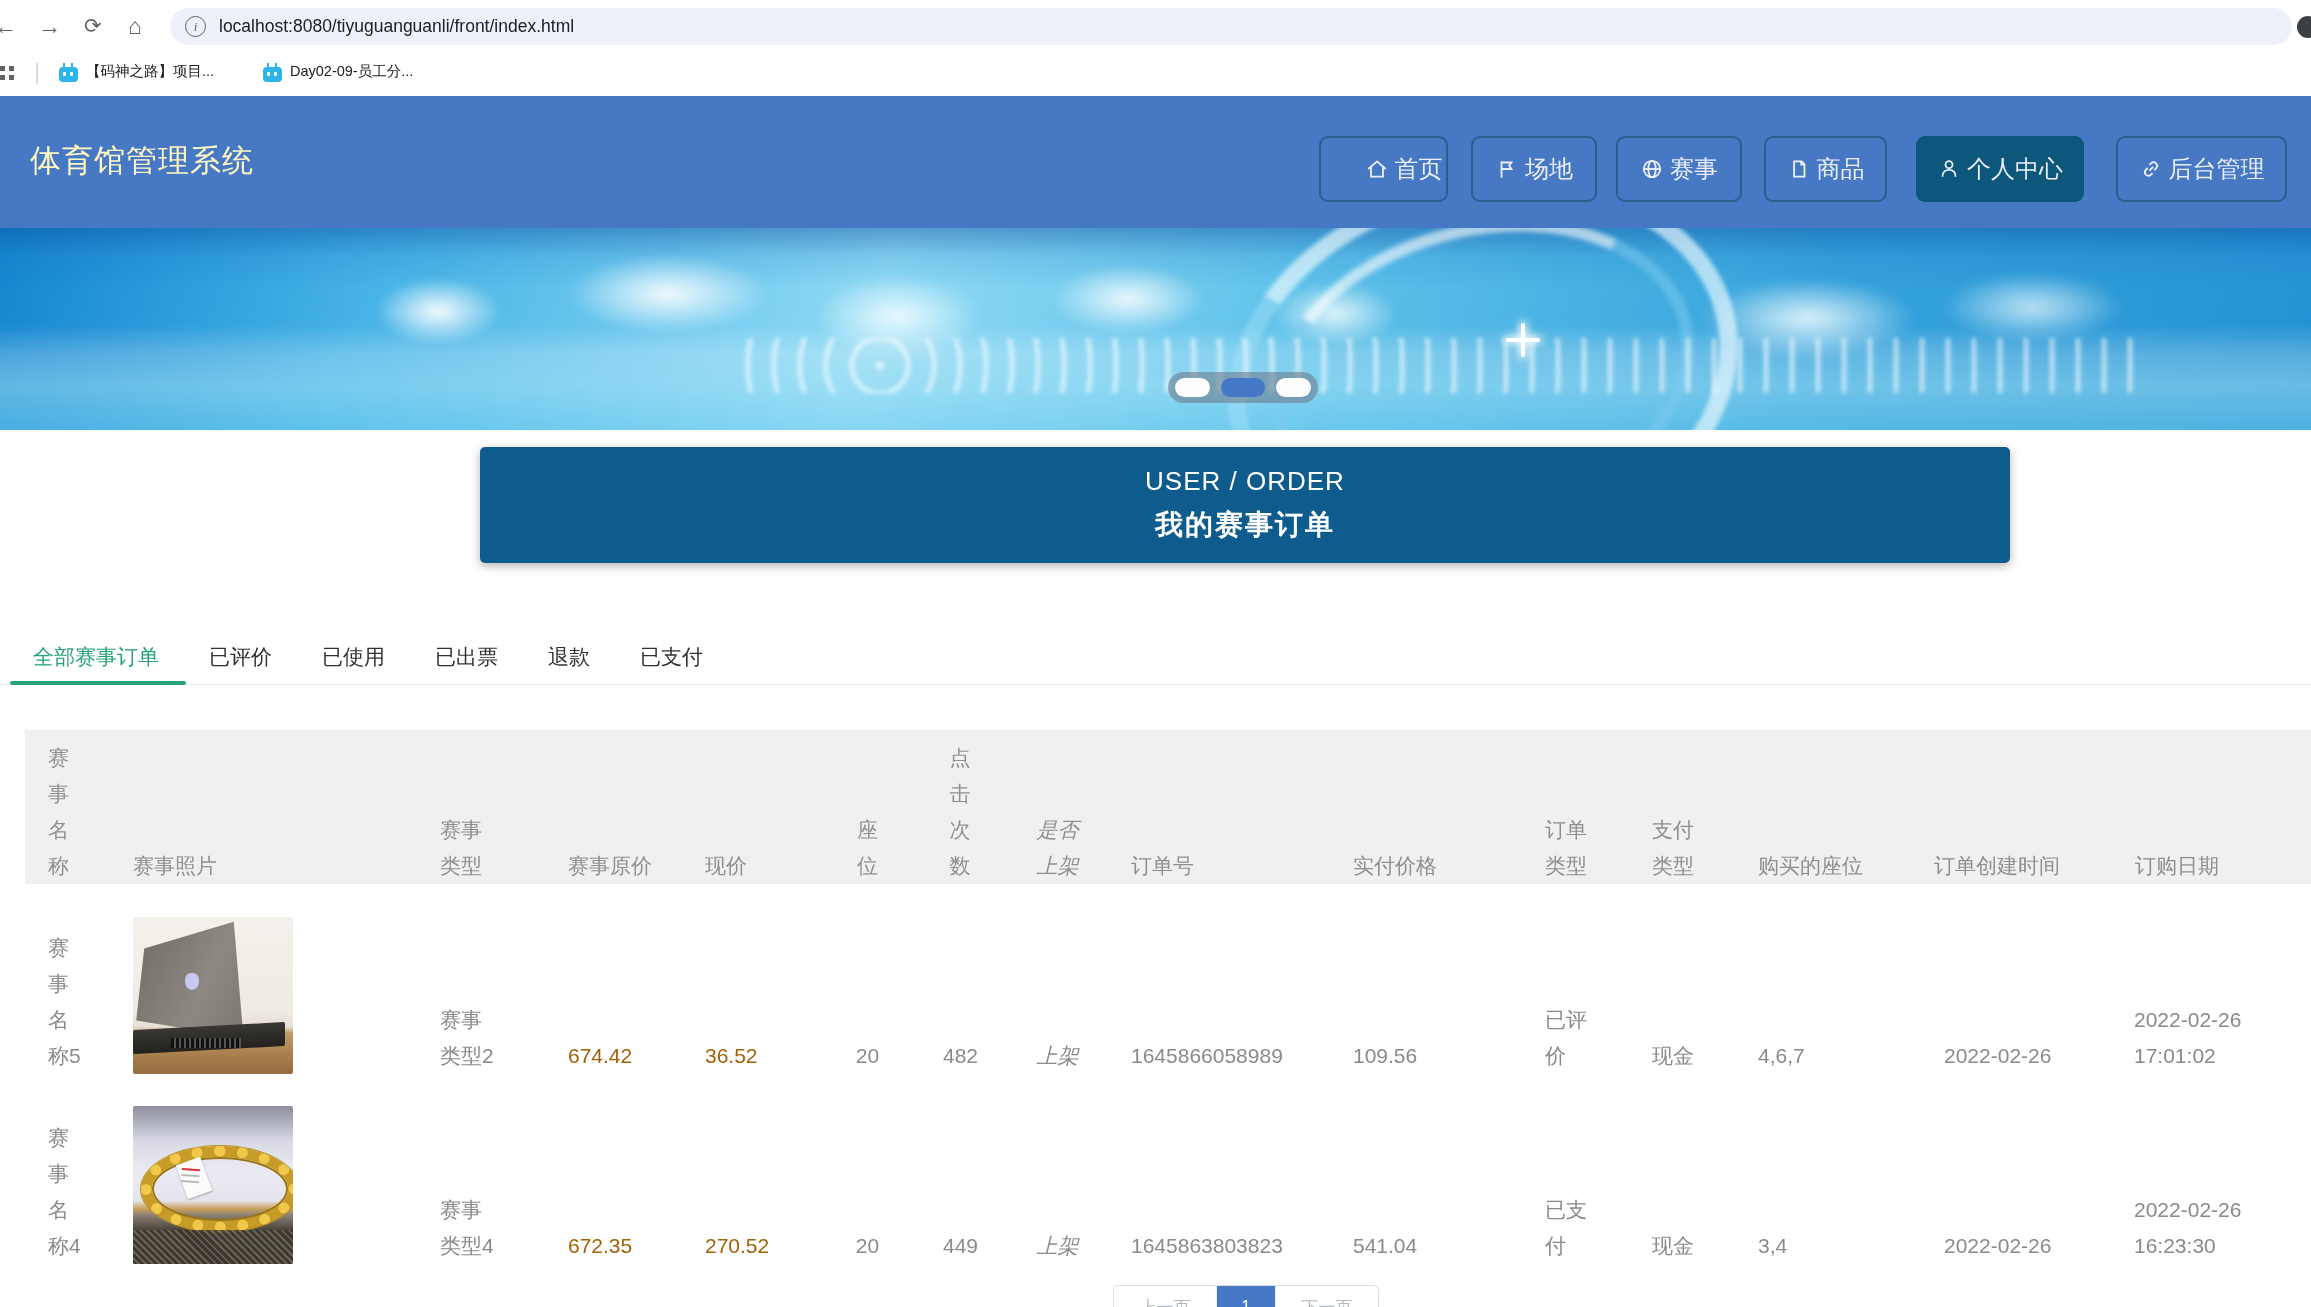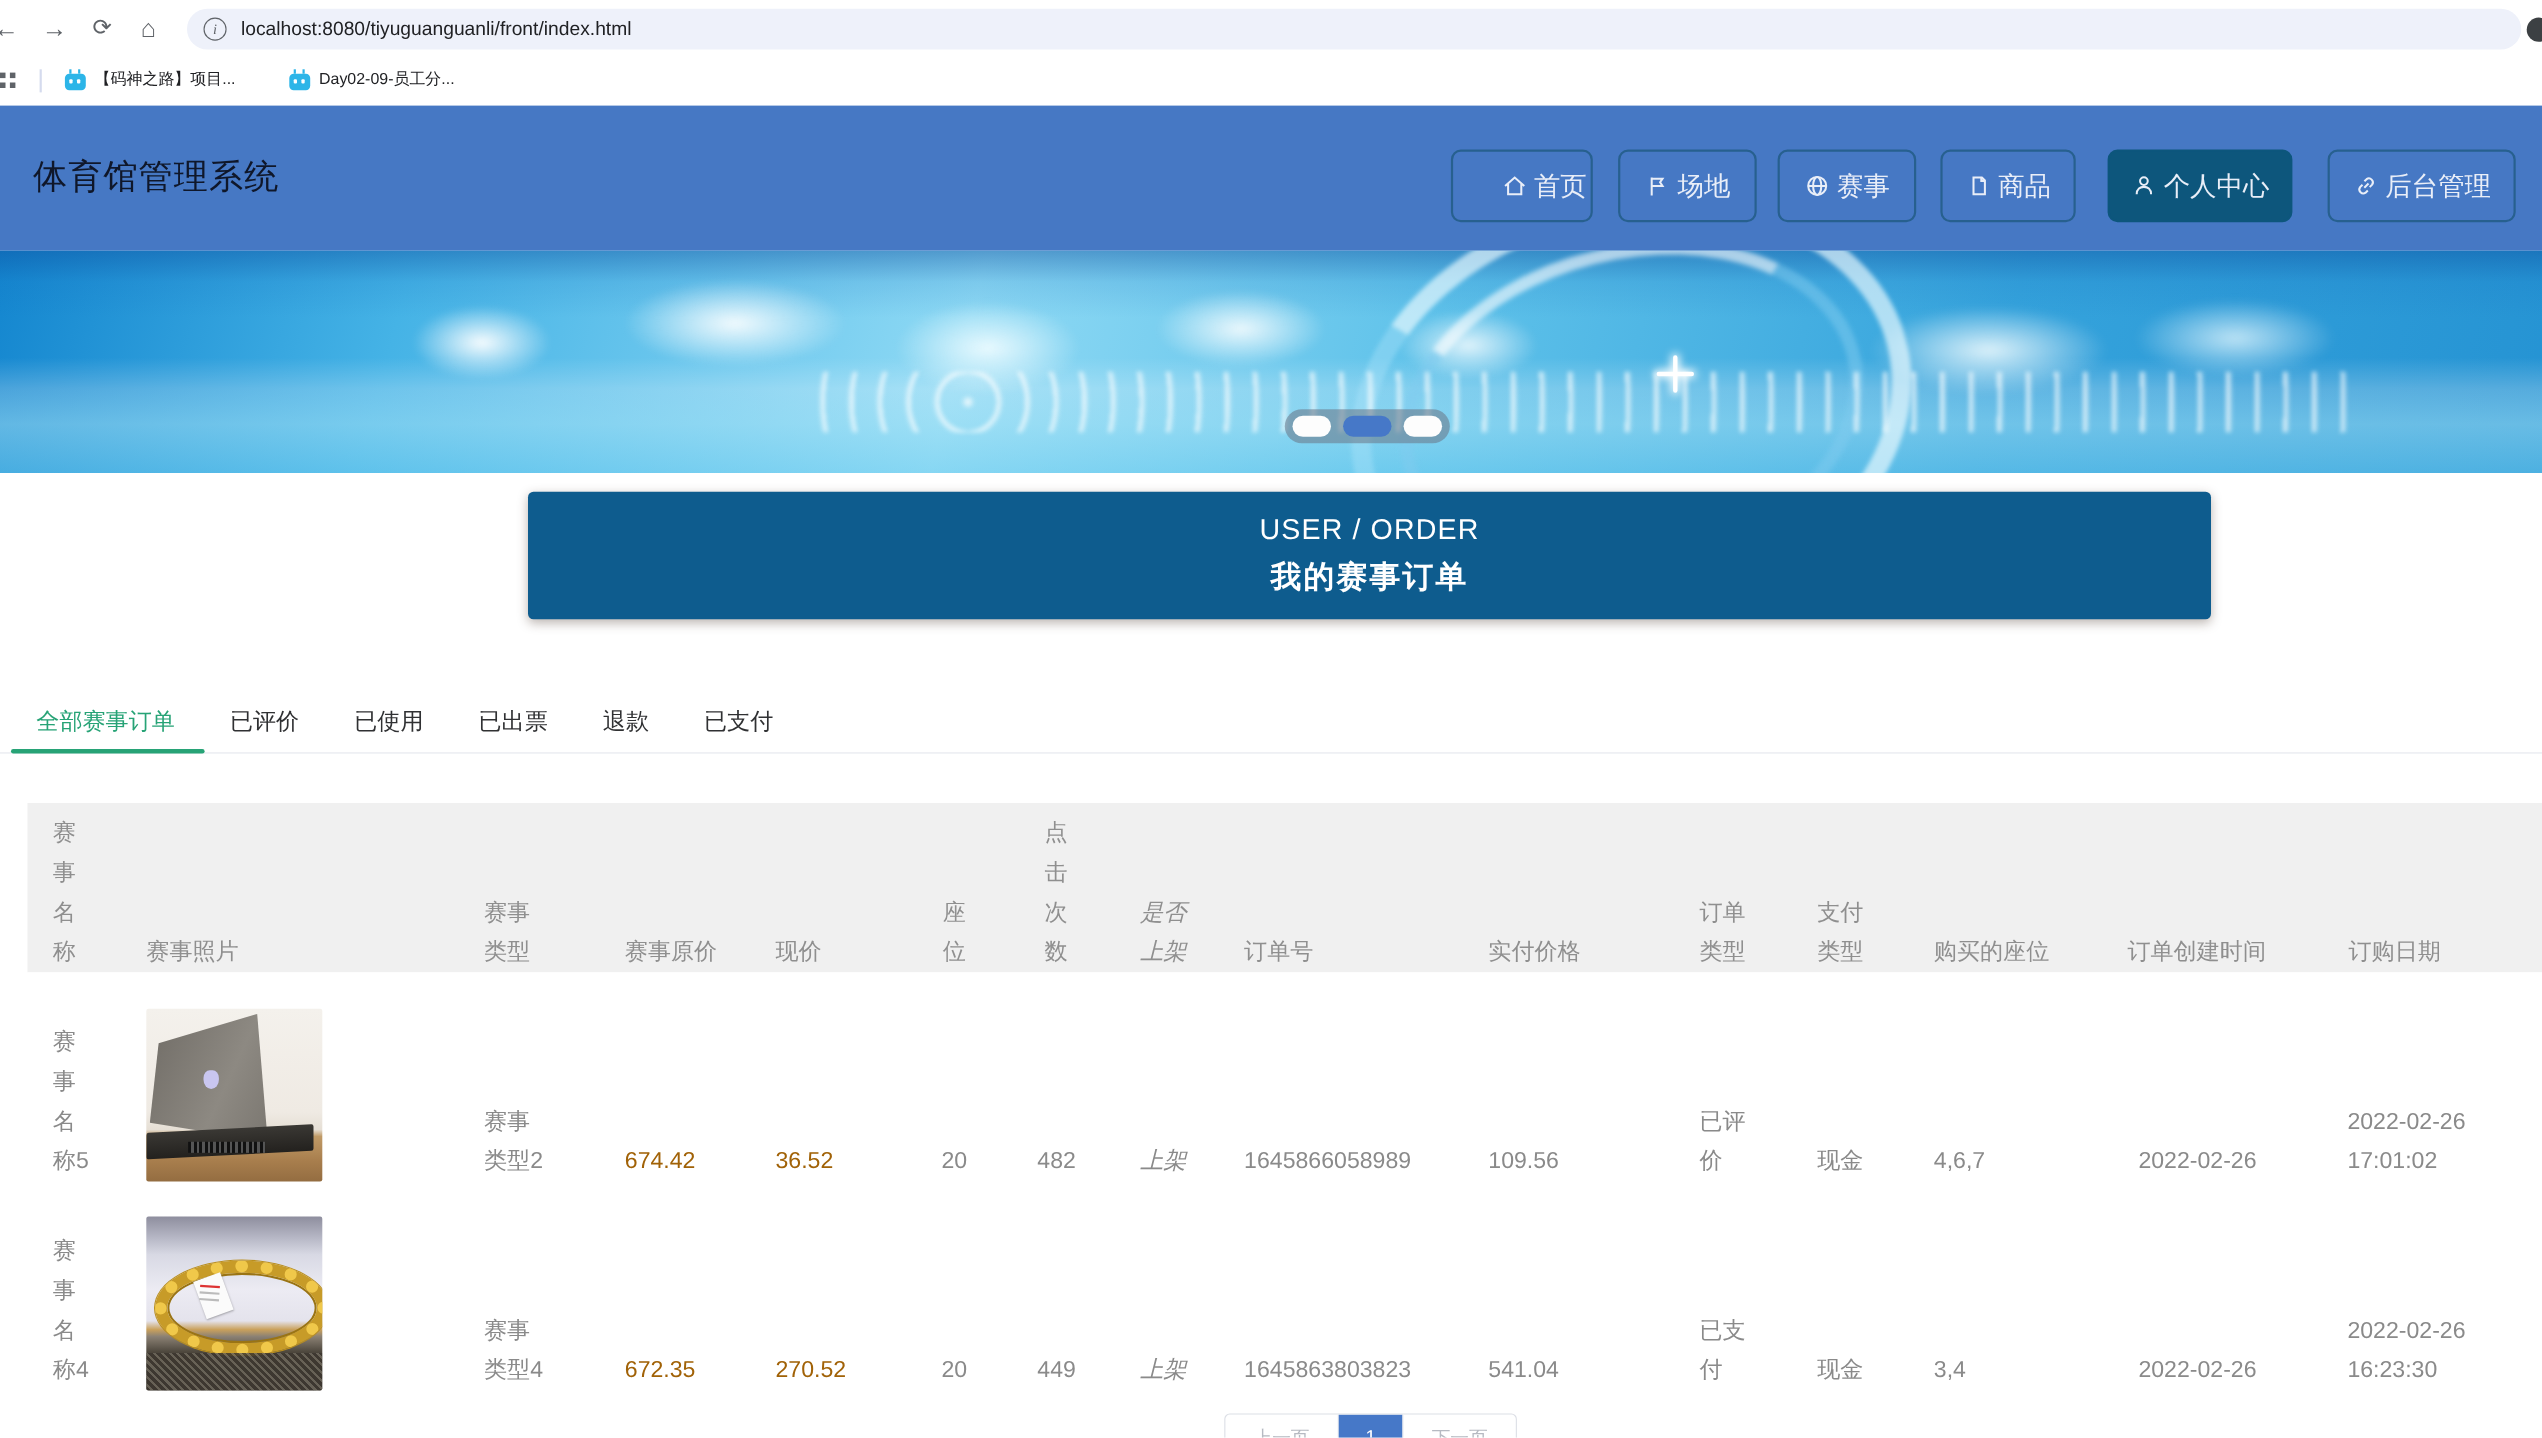--- a/index.html
+++ b/index.html
@@ -27,21 +27,21 @@
   .bm-sep{position:absolute;left:36px;top:11px;width:2px;height:21px;background:#d5dbee;}
   .bookmark{position:absolute;top:9px;display:flex;align-items:center;cursor:pointer;}
   .bm1{left:59px;} .bm2{left:263px;}
   .tv-ic{position:relative;width:19px;height:15px;background:#2cb5e8;border-radius:4px;margin-top:6px;}
   .tv-ic::before{content:"";position:absolute;top:-4px;left:4px;width:2px;height:4px;background:#2cb5e8;box-shadow:8px 0 0 #2cb5e8;}
   .tv-ic::after{content:"";position:absolute;top:5px;left:4px;width:2.5px;height:4px;background:#fff;border-radius:1px;box-shadow:7px 0 0 #fff;}
   .bm-label{margin-left:8px;font-size:14.5px;color:#202124;}
 
   
   .site-header{position:absolute;left:0;top:96px;width:2311px;height:132px;background:#4678c4;}
-  .site-title{position:absolute;left:30px;top:44px;font-size:31px;font-weight:500;color:#0f172a;letter-spacing:1px;}
+  .site-title{position:absolute;left:30px;top:44px;font-size:31px;font-weight:500;color:#fef9c3;letter-spacing:1px;}
   .nav-btn{position:absolute;top:40px;height:66px;box-sizing:border-box;border:2px solid #27608f;border-radius:9px;
     display:flex;align-items:center;justify-content:center;gap:6px;color:#e9eef8;font-size:24px;cursor:pointer;background:transparent;}
   .nav-btn svg{width:24px;height:24px;stroke:#e9eef8;fill:none;stroke-width:1.7;}
   .nav-btn.active{background:#0d567c;border-color:#0d567c;}
   .nb1{left:1319px;width:129px;padding-left:40px;} .nb2{left:1471px;width:126px;} .nb3{left:1616px;width:126px;}
   .nb4{left:1764px;width:123px;} .nb5{left:1916px;width:168px;} .nb6{left:2116px;width:171px;}
 
   
   .hero{position:absolute;left:0;top:228px;width:2311px;height:202px;overflow:hidden;
     background:linear-gradient(105deg,#1486cf 0%,#45b3e6 16%,#8ed9f4 38%,#5fc2ea 56%,#35a3dc 78%,#2593d3 100%);}

